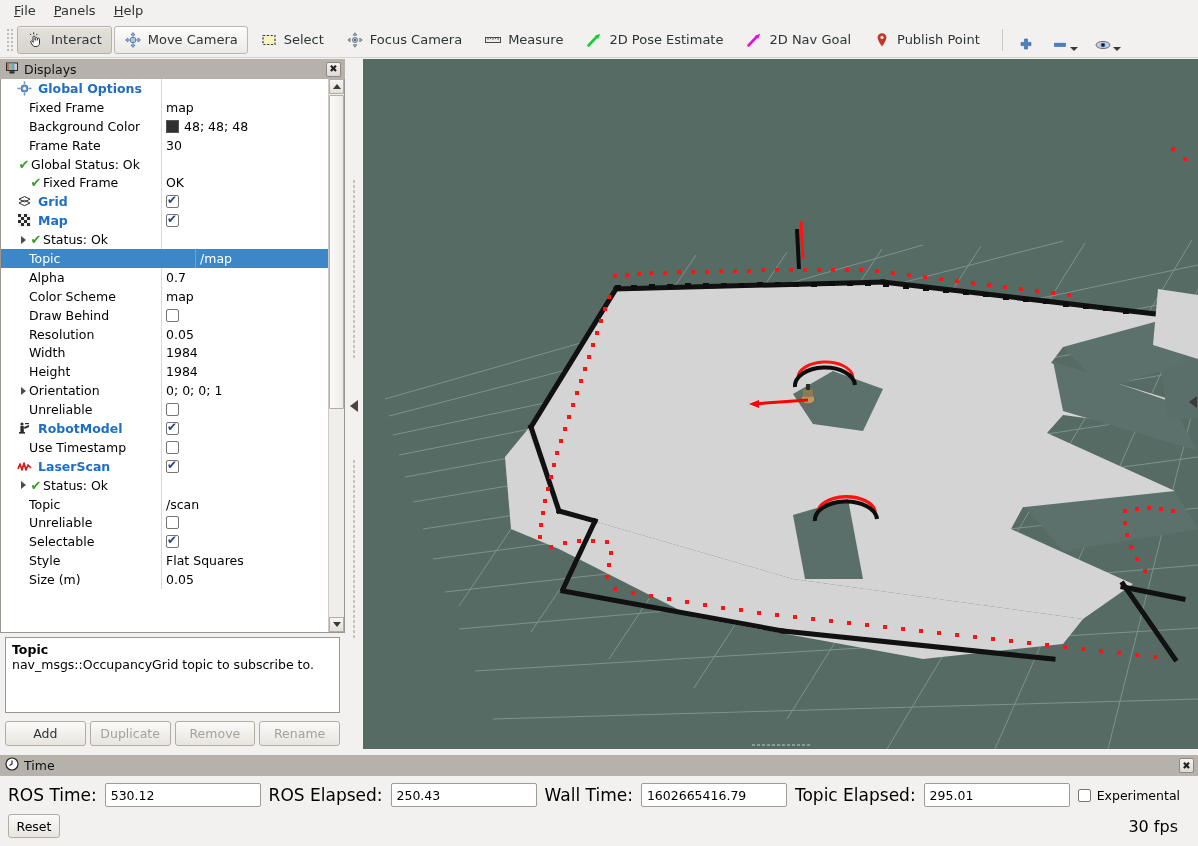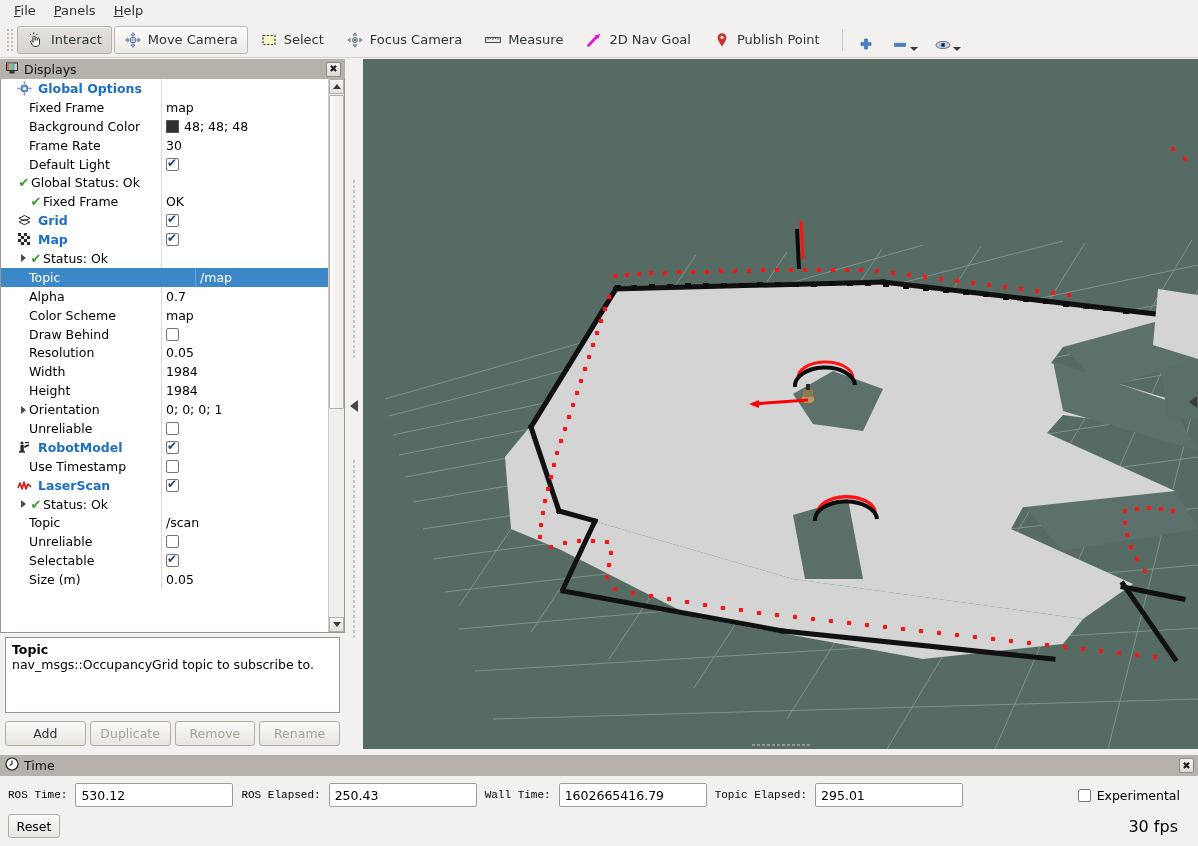--- a/index.html
+++ b/index.html
@@ -222,21 +222,21 @@
   }
   .time-title {
     height: 21px; background: #b6b2ab; display: flex; align-items: center;
     padding: 0 2px 0 5px; gap: 5px;
   }
   .time-title-text { font-size: 12.5px; color: #111; flex: 1; }
   .time-row {
     display: flex; align-items: center; height: 34px; padding: 4px 8px 0 8px;
     gap: 8px;
   }
-  .tfield-label { font-size: 11px; white-space: nowrap; font-family: Liberation Mono, monospace; }
+  .tfield-label { font-size: 17px; white-space: nowrap; }
   .tfield {
     height: 24px; border: 1px solid #a09b94; background: #fff;
     display: flex; align-items: center; padding: 0 5px; font-size: 12.5px;
     border-radius: 2px;
   }
   .tfield.w1 { width: 158px; } .tfield.w2 { width: 148px; }
   .tfield.w3 { width: 148px; } .tfield.w4 { width: 148px; }
   .exp-wrap { margin-left: auto; display: flex; align-items: center; gap: 6px;
               font-size: 12.5px; padding-right: 10px; }
   .exp-chk { width: 13px; height: 13px; border: 1px solid #767570;
@@ -326,20 +326,29 @@
     <div class="tb-btn">
       <span class="tb-icon">
         <svg width="18" height="18" viewBox="0 0 18 18">
           <rect x="1.5" y="6.5" width="15" height="5" fill="#ececec" stroke="#4a4a4a" stroke-width="1"></rect>
           <path d="M4 6.5v2.4M6.5 6.5v1.6M9 6.5v2.4M11.5 6.5v1.6M14 6.5v2.4" stroke="#4a4a4a" stroke-width=".9"></path>
         </svg>
       </span>
       <span>Measure</span>
     </div>
 
+    <div class="tb-btn">
+      <span class="tb-icon">
+        <svg width="18" height="18" viewBox="0 0 18 18">
+          <path d="M3.5 14.5 12 5.5" stroke="#14cf30" stroke-width="2.6" stroke-linecap="round"></path>
+          <polygon points="15.2,2.8 13.2,8 10,4.8" fill="#14cf30"></polygon>
+        </svg>
+      </span>
+      <span>2D Pose Estimate</span>
+    </div>
 
     <div class="tb-btn">
       <span class="tb-icon">
         <svg width="18" height="18" viewBox="0 0 18 18">
           <path d="M3.5 14.5 12 5.5" stroke="#e312d6" stroke-width="2.6" stroke-linecap="round"></path>
           <polygon points="15.2,2.8 13.2,8 10,4.8" fill="#e312d6"></polygon>
         </svg>
       </span>
       <span>2D Nav Goal</span>
     </div>
@@ -445,30 +454,20 @@
             </div>
           </div>
           <div class="trow">
             <div class="tcol-name">
               <span class="ind" style="width: 14px;"></span>
               <span class="expander"></span>
               <span class="tlabel">Frame Rate</span>
             </div>
             <div class="tcol-val">
               <span>30</span>
-            </div>
-          </div>
-          <div class="trow">
-            <div class="tcol-name">
-              <span class="ind" style="width: 14px;"></span>
-              <span class="expander"></span>
-              <span class="tlabel">Default Light</span>
-            </div>
-            <div class="tcol-val">
-              <span class="chk on"></span>
             </div>
           </div>
           <div class="trow">
             <div class="tcol-name">
               <span class="ind" style="width: 2px;"></span>
               <span class="expander"></span>
               <span class="tick">✔</span>
               <span class="tlabel">Global Status: Ok</span>
             </div>
             <div class="tcol-val"></div>
@@ -706,20 +705,30 @@
             </div>
           </div>
           <div class="trow">
             <div class="tcol-name">
               <span class="ind" style="width: 14px;"></span>
               <span class="expander"></span>
               <span class="tlabel">Selectable</span>
             </div>
             <div class="tcol-val">
               <span class="chk on"></span>
+            </div>
+          </div>
+          <div class="trow">
+            <div class="tcol-name">
+              <span class="ind" style="width: 14px;"></span>
+              <span class="expander"></span>
+              <span class="tlabel">Style</span>
+            </div>
+            <div class="tcol-val">
+              <span>Flat Squares</span>
             </div>
           </div>
           <div class="trow">
             <div class="tcol-name">
               <span class="ind" style="width: 14px;"></span>
               <span class="expander"></span>
               <span class="tlabel">Size (m)</span>
             </div>
             <div class="tcol-val">
               <span>0.05</span>

